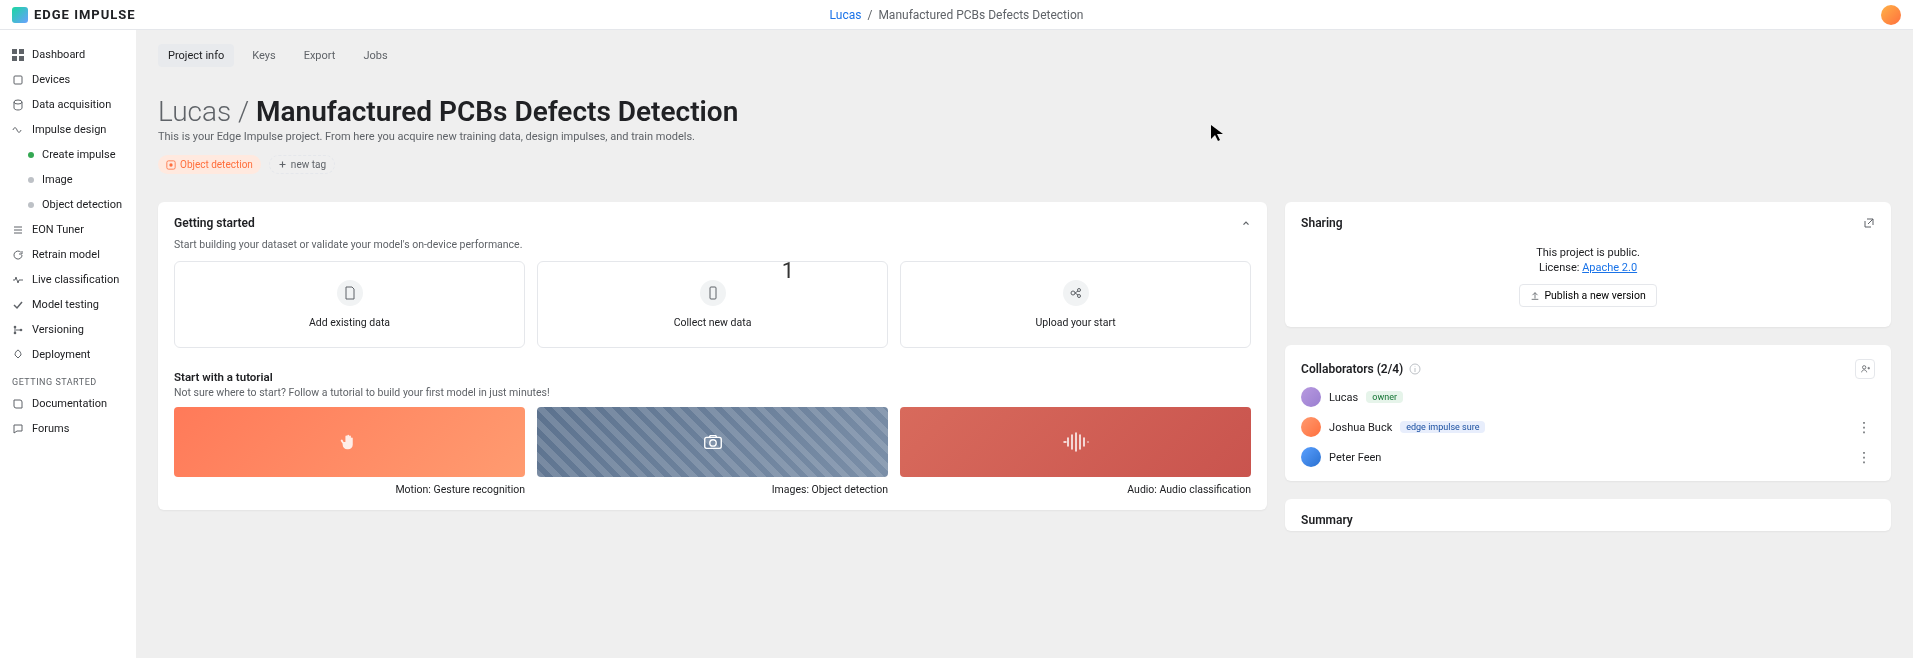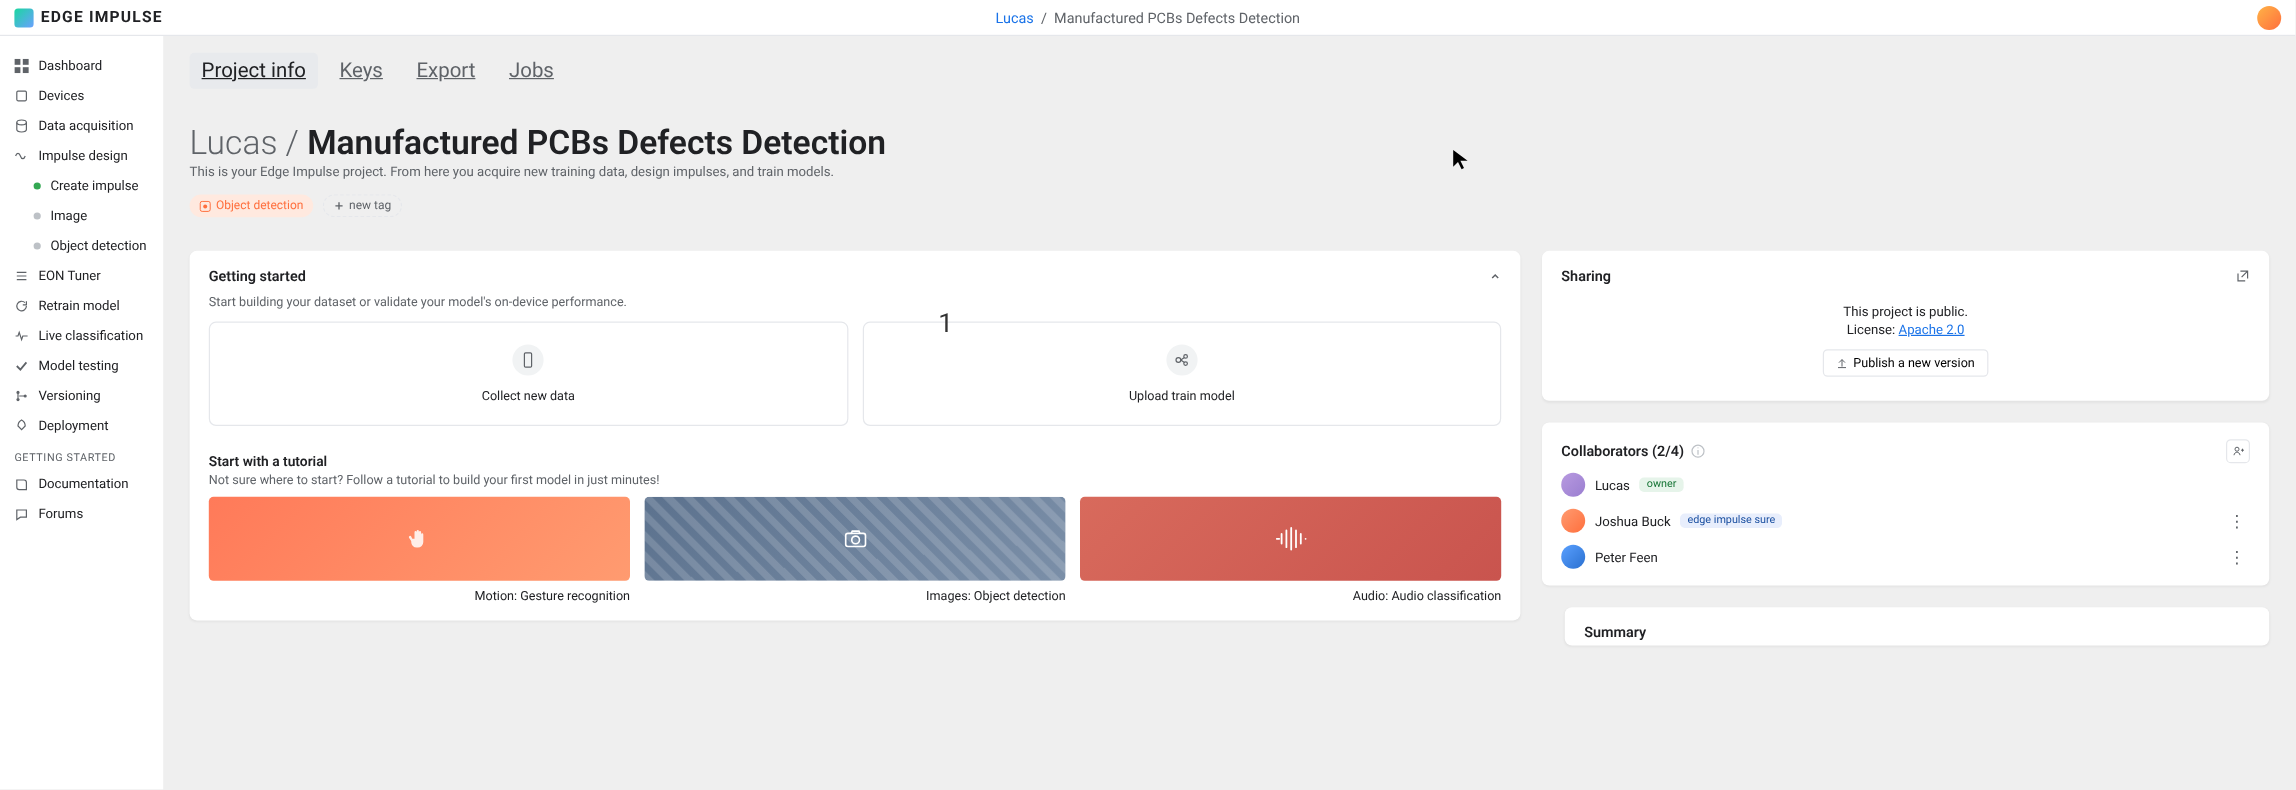--- a/index.html
+++ b/index.html
@@ -40,21 +40,21 @@
   .nav-sub { padding-left: 28px; gap: 8px; }
   .nav-sub .dot { width: 6px; height: 6px; border-radius: 50%; }
   .dot-green { background: #34a853; }
   .dot-gray  { background: #bdc1c6; }
   .nav-section-label { padding: 10px 12px 4px; font-size: 9px; letter-spacing: 0.5px; color: var(--text-muted); }
 
   .main { flex: 1; overflow-y: auto; padding: 14px 22px 40px; min-width: 0; }
 
   
   .tabs { display: flex; gap: 8px; margin-bottom: 28px; }
-  .tab { font-size: 17px; padding: 5px 10px; border-radius: 4px; cursor: pointer; color: var(--text-muted); text-decoration: underline; }
+  .tab { font-size: 11px; padding: 5px 10px; border-radius: 4px; cursor: pointer; color: var(--text-muted); }
   .tab.active { background: #e8eaed; color: var(--text); }
 
   
   .page-head { margin-bottom: 8px; }
   .page-head h1 { font-size: 28px; font-weight: 300; }
   .page-head h1 .strong { font-weight: 600; }
   .page-head .owner-pref { color: var(--text-muted); }
   .subhead { font-size: 11px; color: var(--text-muted); margin-top: 2px; }
 
   .tag-row { display: flex; gap: 8px; margin: 12px 0 28px; }
@@ -305,35 +305,43 @@
                   <path d="M3 8l3-3 3 3" fill="none" stroke="#5f6368" stroke-width="1.5"></path>
                 </svg>
             </span>
           </h2>
           <div class="muted-small">Start building your dataset or validate your model's on-device performance.</div>
 
           <div class="gs-tiles">
             <div class="gs-tile">
               <div class="icon-wrap">
                 <svg width="14" height="14" viewBox="0 0 14 14">
+                    <path d="M3 1h6l2 2v10H3z" fill="none" stroke="#5f6368"></path>
+                  </svg>
+              </div>
+              <span>Add existing data</span>
+            </div>
+            <div class="gs-tile">
+              <div class="icon-wrap">
+                <svg width="14" height="14" viewBox="0 0 14 14">
                     <rect x="4" y="1" width="6" height="12" rx="1" fill="none" stroke="#5f6368"></rect>
                   </svg>
               </div>
               <span>Collect new data</span>
             </div>
             <div class="gs-tile">
               <div class="icon-wrap">
                 <svg width="14" height="14" viewBox="0 0 14 14">
                     <circle cx="4" cy="7" r="2" fill="none" stroke="#5f6368"></circle>
                     <circle cx="10" cy="4" r="1.5" fill="none" stroke="#5f6368"></circle>
                     <circle cx="10" cy="10" r="1.5" fill="none" stroke="#5f6368"></circle>
                     <path d="M6 7l3-2M6 7l3 2" stroke="#5f6368"></path>
                   </svg>
               </div>
-              <span>Upload train model</span>
+              <span>Upload your start</span>
             </div>
           </div>
 
           <div style="margin-top:22px;">
             <div style="font-size:11.5px; font-weight:600;">Start with a tutorial</div>
             <div class="muted-small" style="margin-top:2px;">Not sure where to start? Follow a tutorial to build your first model in just minutes!</div>
 
             <div class="tutorial-tiles">
               <div class="tut-tile">
                 <div class="tut-img motion">
@@ -424,21 +432,21 @@
               <span class="collab-more">⋮</span>
             </div>
             <div class="collab-row">
               <div class="collab-avatar" style="background:linear-gradient(135deg,#5aa0ff,#2a70d0);"></div>
               <span class="collab-name">Peter Feen</span>
               <span class="collab-more">⋮</span>
             </div>
           </div>
         </div>
 
-        <div class="panel" style="padding:0;margin-left:19px;">
+        <div class="panel" style="padding:0;">
           <div class="summary-head">Summary</div>
         </div>
       </div>
     </div>
   </main>
 </div>
 
 <div class="cursor-mark">
   <svg width="14" height="18" viewBox="0 0 14 18">
       <path d="M1 1l0 14 4-4 3 6 2-1-3-6h6z" fill="#000"></path>

